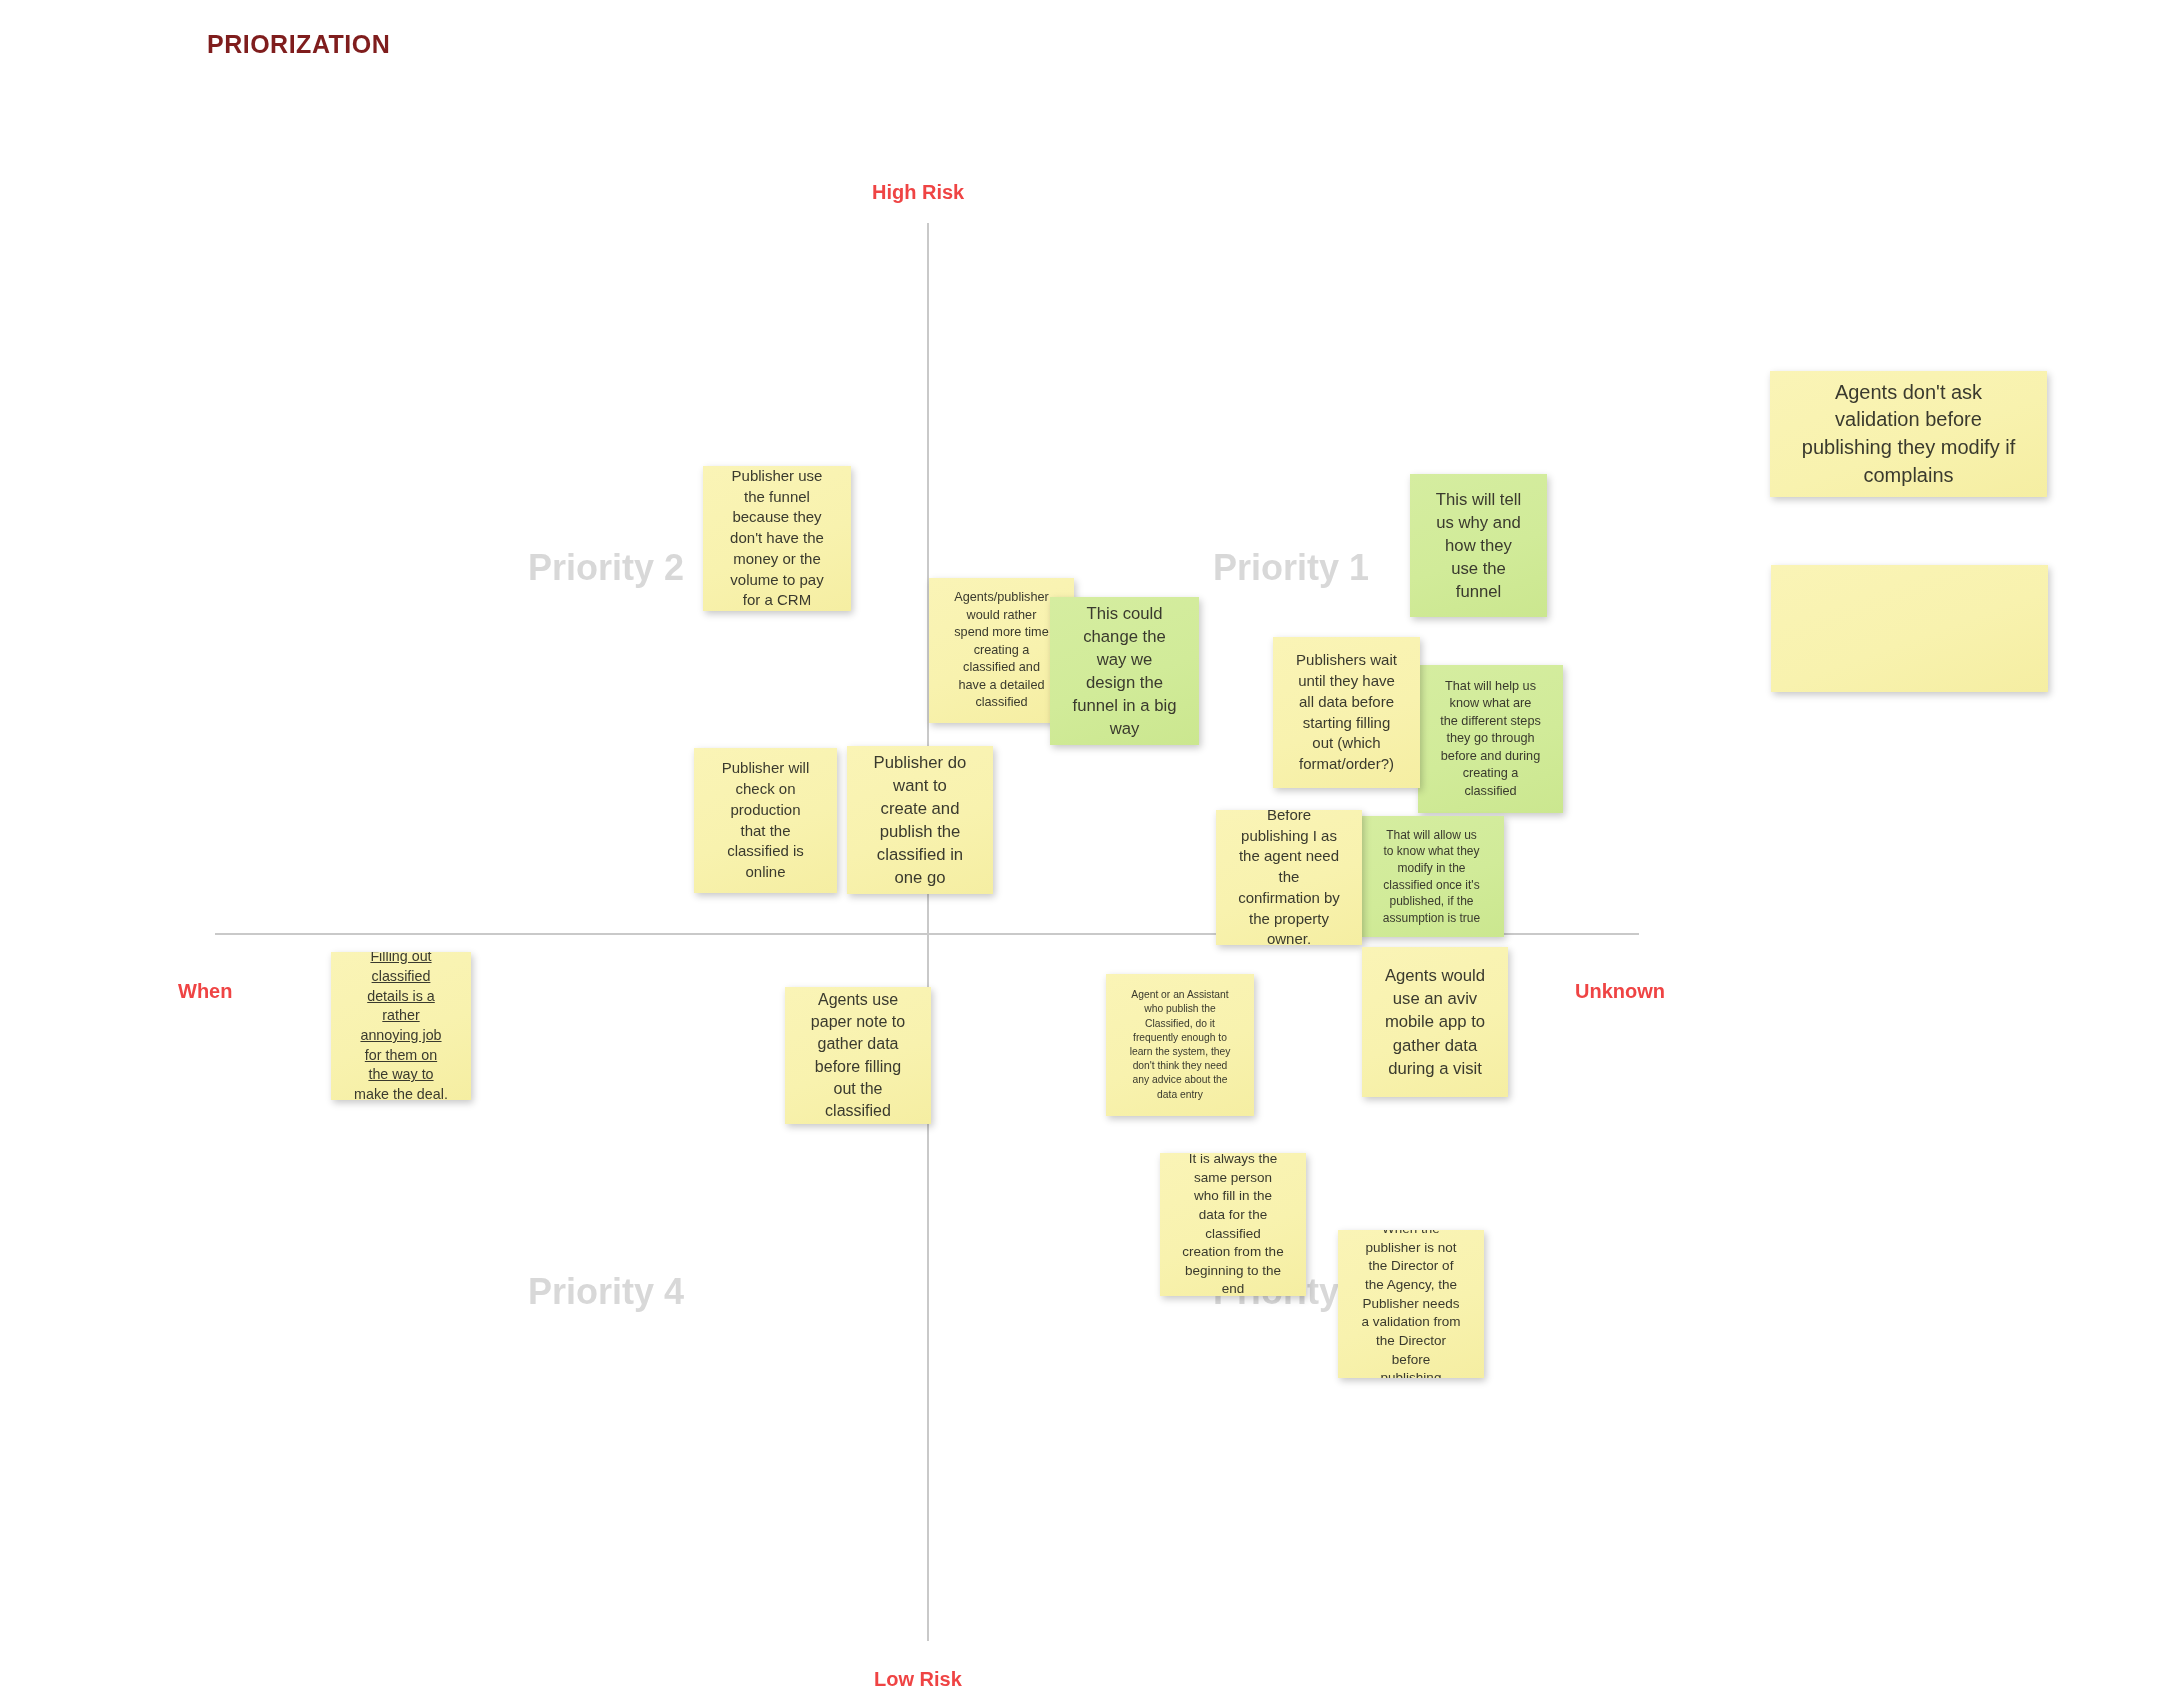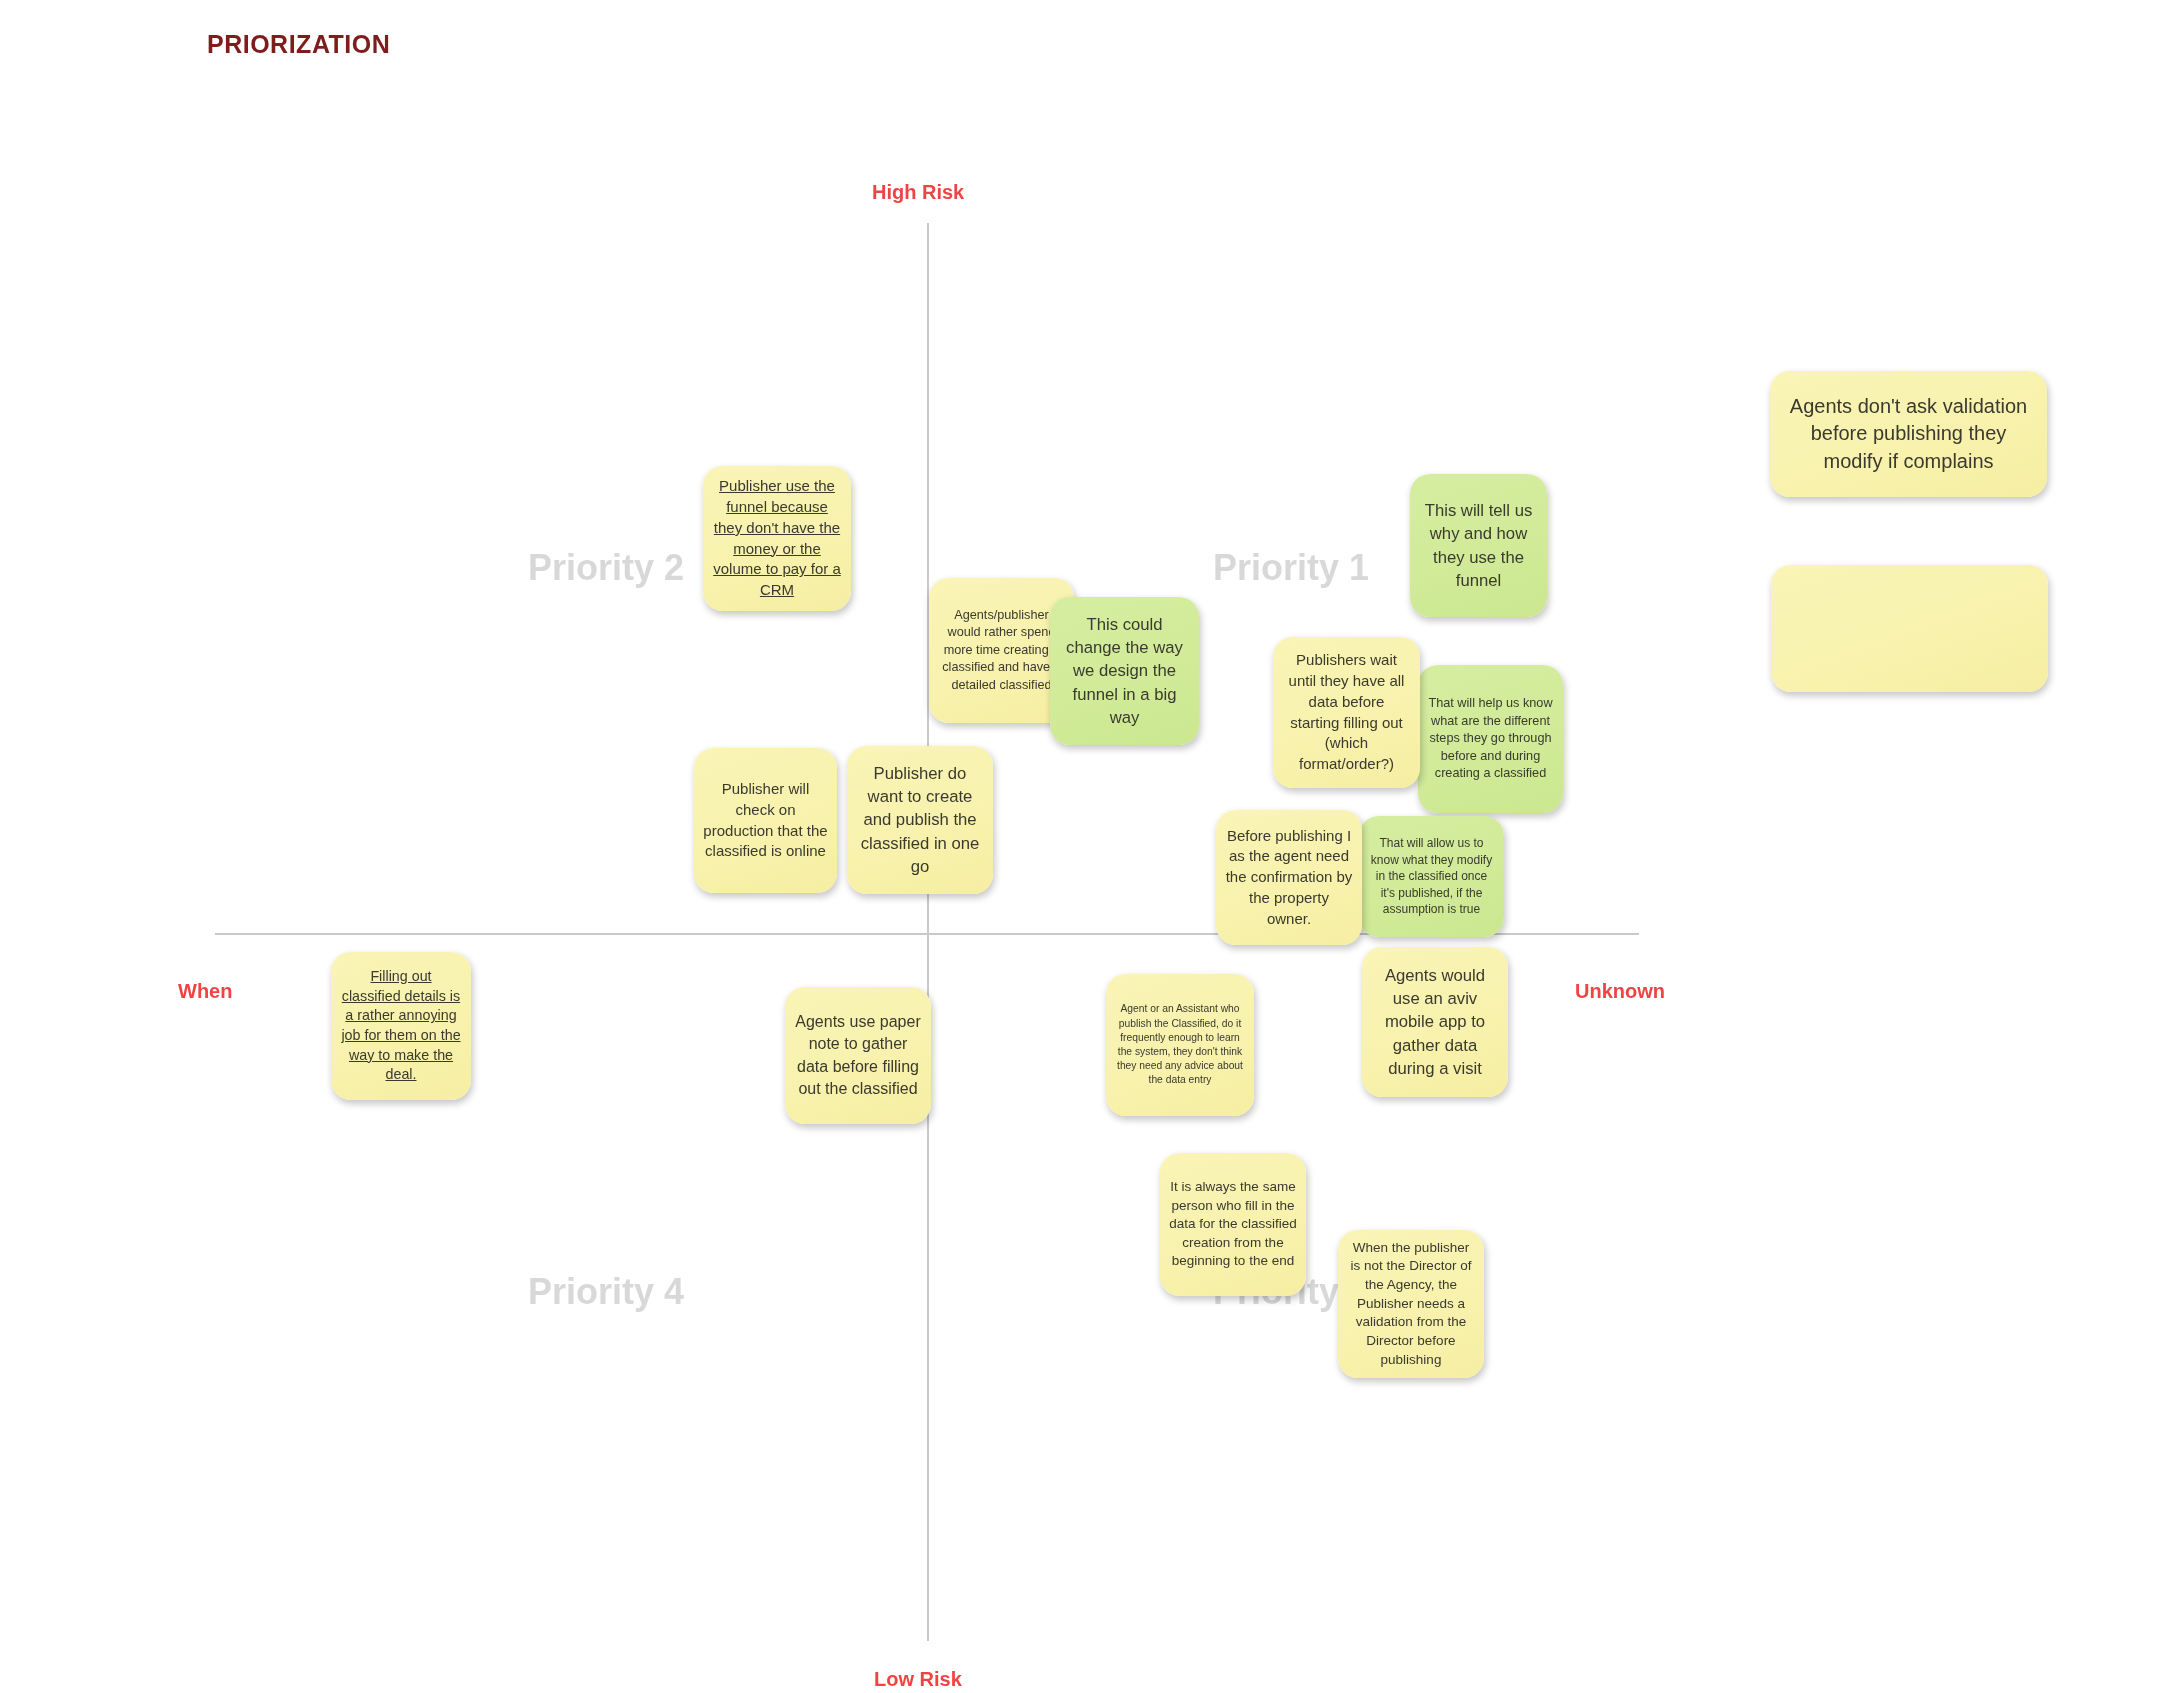--- a/index.html
+++ b/index.html
@@ -69,27 +69,26 @@
   #quad-p4 { left: 528px;  top: 1271px; }
   #quad-p3 { left: 1213px; top: 1271px; }
 
   
   .note {
     position: absolute;
     display: flex;
     align-items: center;
     justify-content: flex-end;
     text-align: center;
-    padding: 8px 9px;
+    padding: 8px 22px;
     color: #3a3a2e;
     line-height: 1.38;
     box-shadow: 1.6px 3.2px 7.2px rgba(0,0,0,0.22);
     overflow: hidden;
     word-wrap: break-word;
-    border-radius: 20px;
   }
   .note.yellow {
     background: linear-gradient(160deg,#faf4b6 0%, #f8f2ae 55%, #f5eea2 100%);
   }
   .note.green {
     background: linear-gradient(160deg,#d5eda0 0%, #d1eb99 55%, #cbe78f 100%);
   }
   .note span { display: block; width: 100%; }
 </style>
 </head>
@@ -105,21 +104,21 @@
   <div class="axis-label" id="label-high-risk">High Risk</div>
   <div class="axis-label" id="label-low-risk">Low Risk</div>
   <div class="axis-label" id="label-known">When</div>
   <div class="axis-label" id="label-unknown">Unknown</div>
 
   <div class="quad" id="quad-p2">Priority 2</div>
   <div class="quad" id="quad-p1">Priority 1</div>
   <div class="quad" id="quad-p4">Priority 4</div>
   <div class="quad" id="quad-p3">Priority 3</div>
 
-  <div class="note yellow" style="left:703px; top:466px; width:148px; height:145px; font-size:15px; z-index:5;text-decoration:underline;">
+  <div class="note yellow" style="left:703px; top:466px; width:148px; height:145px; font-size:15px; z-index:5;">
     <span>Publisher use the funnel because they don't have the money or the volume to pay for a CRM</span>
   </div>
 
   <div class="note yellow" style="left:929px; top:578px; width:145px; height:145px; font-size:12.7px; z-index:5;">
     <span>Agents/publisher would rather spend more time creating a classified and have a detailed classified</span>
   </div>
 
   <div class="note green" style="left:1050px; top:597px; width:149px; height:148px; font-size:16.7px; z-index:6;">
     <span>This could change the way we design the funnel in a big way</span>
   </div>

